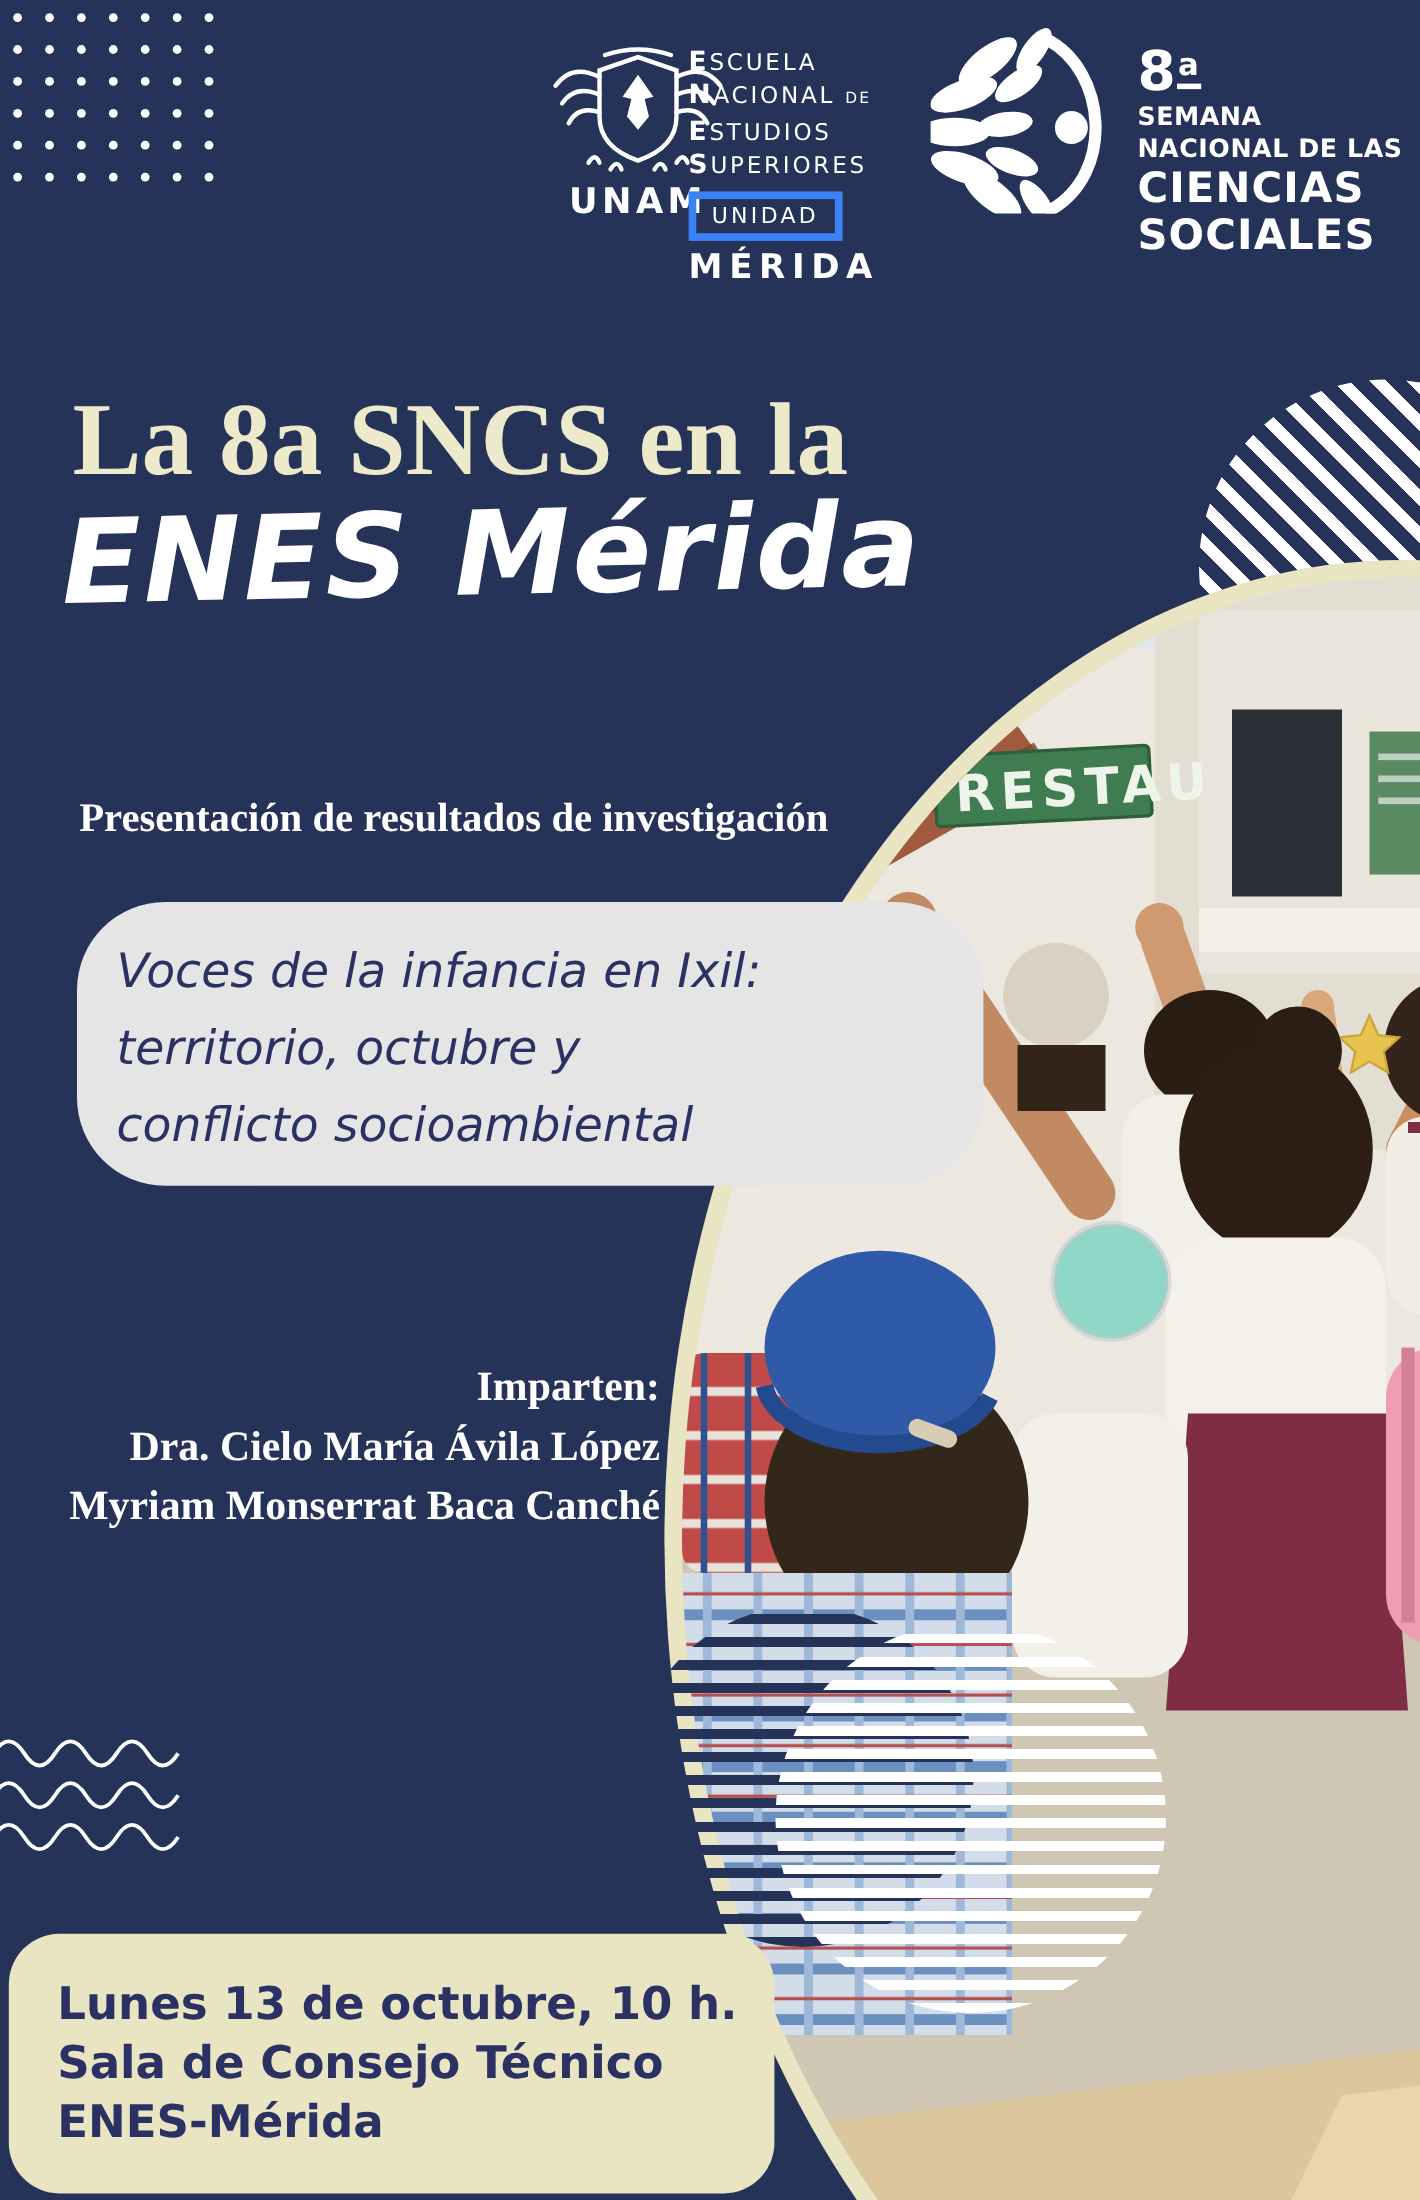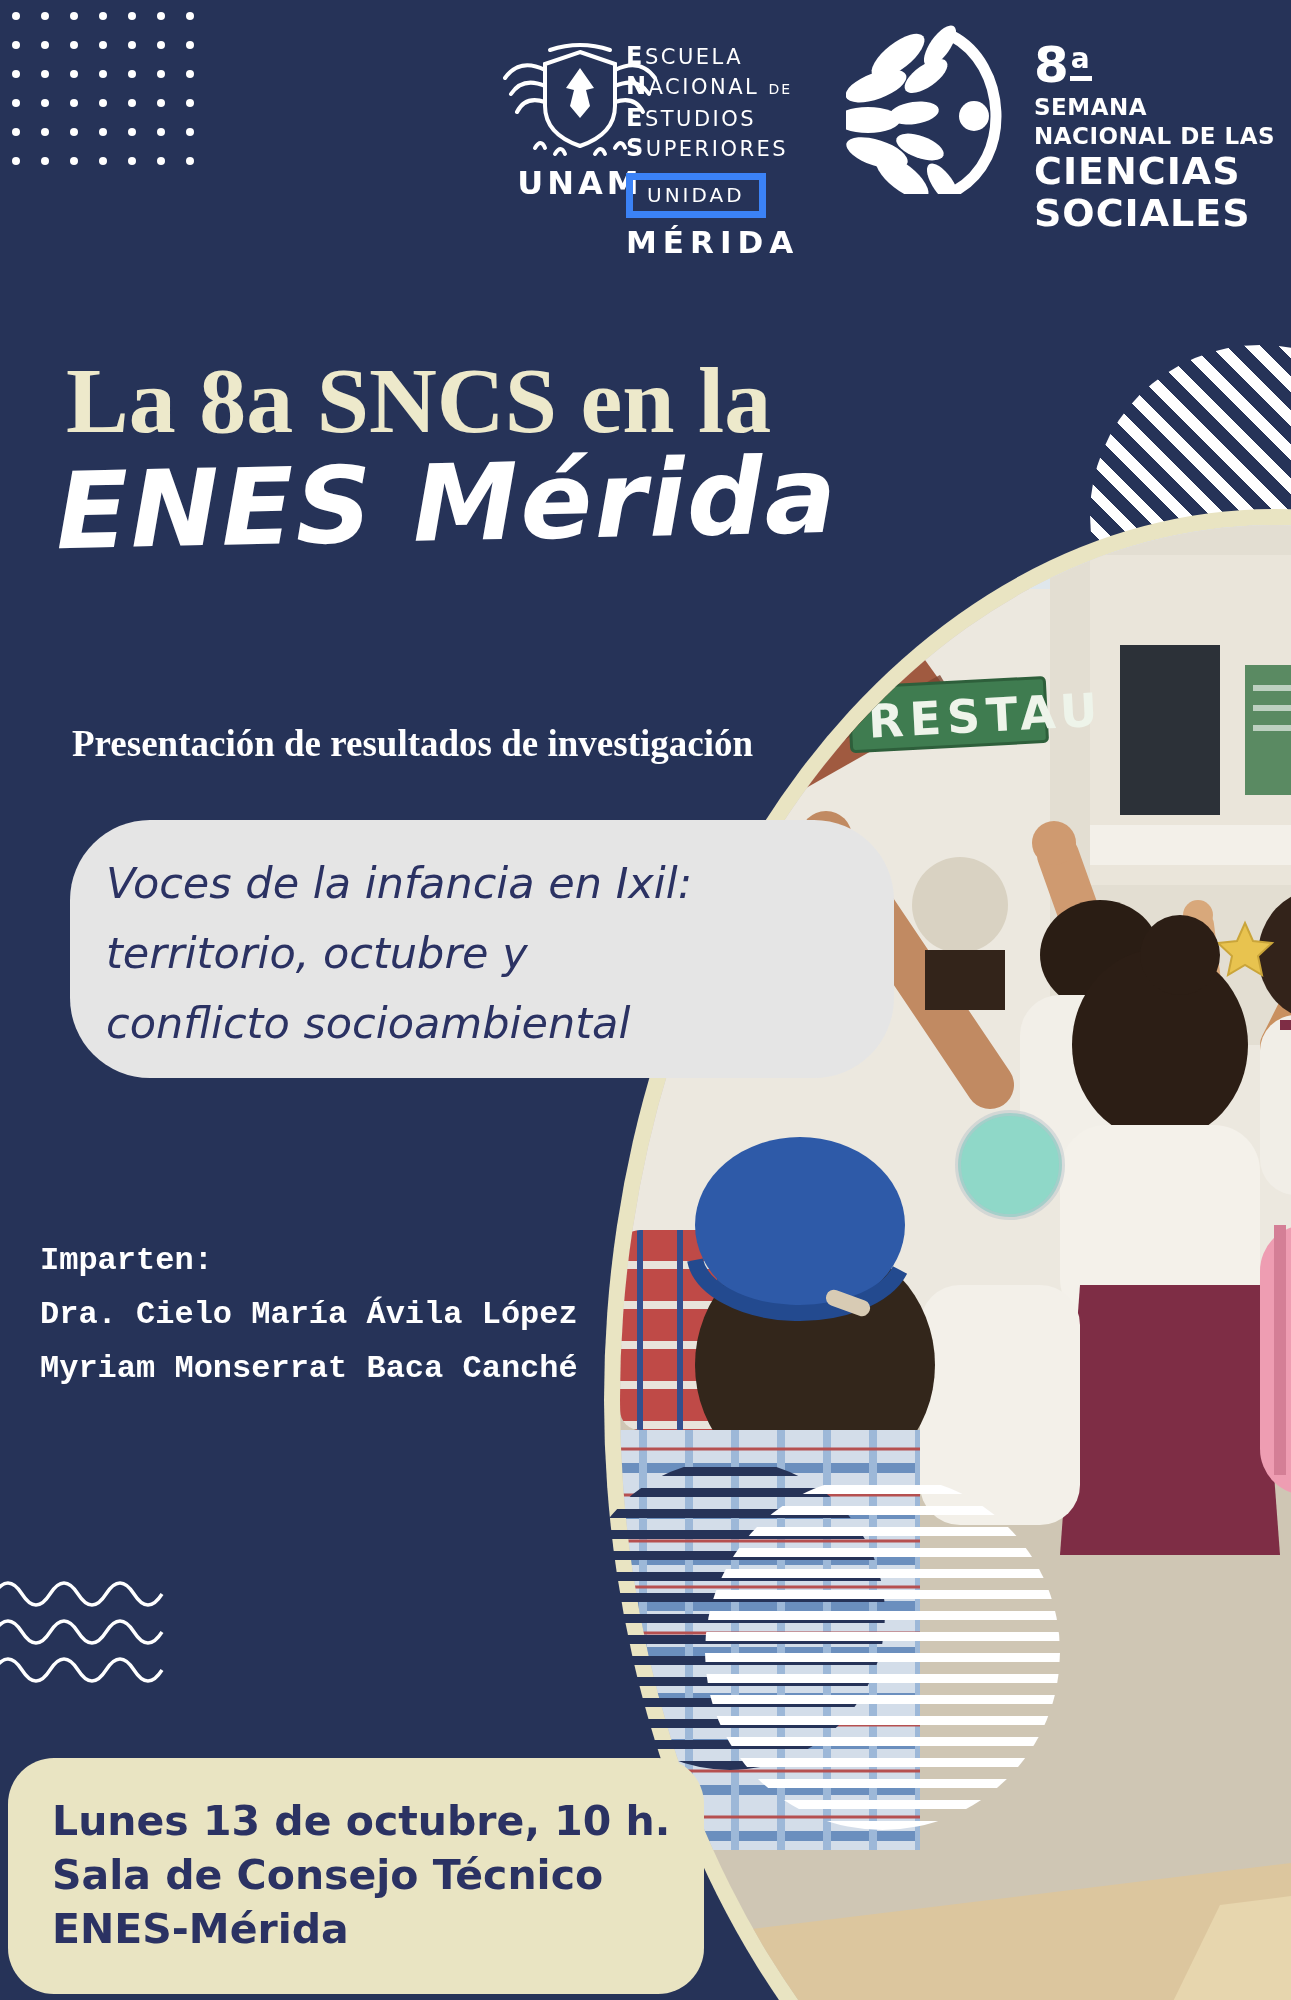--- a/index.html
+++ b/index.html
@@ -57,22 +57,22 @@
   .striped-circle-white{position:absolute; left:705px; top:1475px; width:355px; height:355px;
     border-radius:50%;
     background:repeating-linear-gradient(0deg, #ffffff 0 9px, transparent 9px 21px);}
   
   .talk-card{position:absolute; left:70px; top:820px; width:824px; height:258px;
     background:#e5e5e5; border-radius:80px;}
   .talk-text{position:absolute; left:36px; top:28px;
     font-style:italic; font-weight:500; font-size:43px; line-height:70px;
     color:#2B3263; white-space:nowrap;}
   
-  .speakers{position:absolute; left:40px; top:1234px; width:560px; 
-    font-family:Liberation Mono, monospace; font-weight:bold; font-size:32px;
+  .speakers{position:absolute; left:40px; top:1234px; width:560px; text-align:right;
+    font-family:Liberation Serif, serif; font-weight:bold; font-size:38px;
     line-height:54px; color:#ffffff;}
   
   .event-box{position:absolute; left:8px; top:1758px; width:696px; height:236px;
     background:#E9E4C2; border-radius:46px;}
   .event-text{position:absolute; left:44px; top:36px; font-weight:bold;
     font-size:41px; line-height:54px; color:#2B3263; white-space:nowrap;}
   .z1{z-index:1}.z2{z-index:2}.z3{z-index:3}.z4{z-index:4}.z5{z-index:5}.z6{z-index:6}
 </style>
 </head>
 <body>

